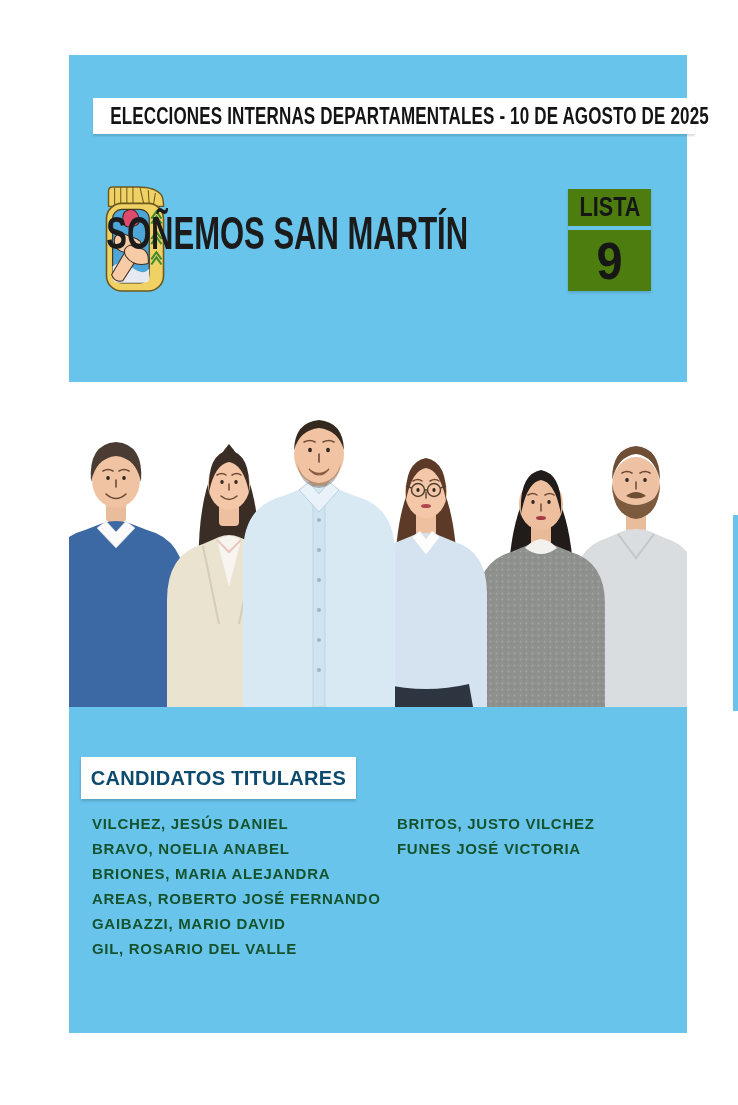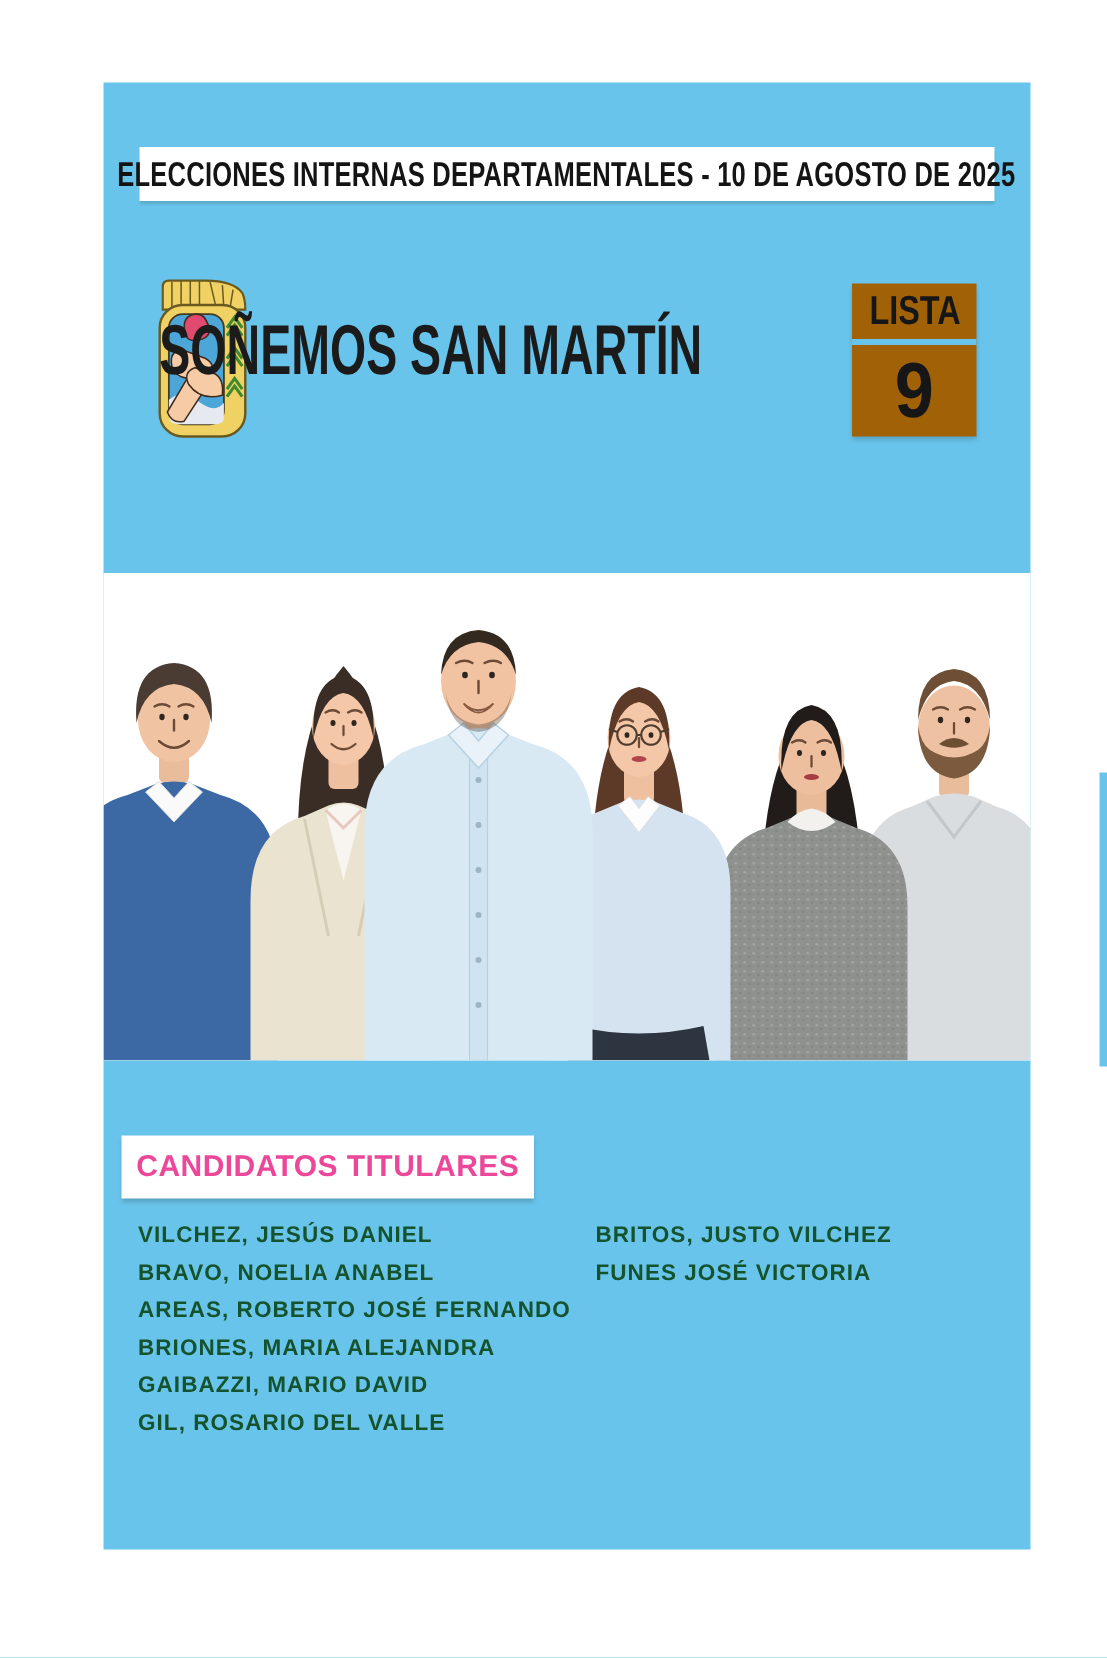--- a/index.html
+++ b/index.html
@@ -3,42 +3,42 @@
 <meta charset="utf-8">
 <style>
   html,body{margin:0;padding:0;}
   body{
     width:738px;height:1105px;position:relative;overflow:hidden;
     background:#ffffff;font-family:"Liberation Sans",sans-serif;
   }
   .card{position:absolute;left:69px;top:55px;width:618px;height:978px;background:#69c4eb;}
   
   .banner{position:absolute;left:24px;top:43px;width:570px;height:36px;background:#ffffff;
-    display:flex;align-items:center;justify-content:center;box-shadow:0 2px 2px rgba(0,0,0,.14);}
+    display:flex;align-items:center;justify-content:center;box-shadow:0 2px 2px rgba(0,0,0,.14);padding-left:32px;}
   .banner span{font-weight:bold;font-size:23px;color:#141414;white-space:nowrap;
     transform:scaleX(.74);transform-origin:center;letter-spacing:.2px;}
   
   .logo{position:absolute;left:33px;top:130px;width:66px;height:108px;}
   .title{position:absolute;left:92px;top:146px;width:400px;height:62px;
     display:flex;align-items:center;justify-content:flex-end;}
   .title span{font-weight:bold;font-size:47px;color:#1b1b1b;white-space:nowrap;
     transform:scaleX(.66);transform-origin:center;}
-  .lista{position:absolute;left:499px;top:134px;width:83px;height:102px;background:#a16207;
+  .lista{position:absolute;left:499px;top:134px;width:83px;height:102px;background:#4d7c0f;
     display:flex;flex-direction:column;box-shadow:0 2px 3px rgba(0,0,0,.15);}
   .lista-top{height:37px;display:flex;align-items:center;justify-content:center;
     border-bottom:4px solid #69c4eb;}
   .lista-top span{font-weight:bold;font-size:27px;color:#161616;transform:scaleX(.8);white-space:nowrap;}
   .lista-bottom{flex:1;display:flex;align-items:center;justify-content:center;}
   .lista-bottom span{font-weight:bold;font-size:52px;color:#161616;transform:scaleX(.9);}
   
   .photo{position:absolute;left:0;top:327px;width:618px;height:325px;background:#ffffff;overflow:hidden;}
   
   .col-head{position:absolute;top:702px;height:42px;background:#ffffff;
     display:flex;align-items:center;justify-content:center;box-shadow:0 2px 3px rgba(0,0,0,.18);}
-  .col-head span{font-weight:bold;font-size:20px;color:#ec4899;letter-spacing:.3px;white-space:nowrap;}
+  .col-head span{font-weight:bold;font-size:20px;color:#0c4a6e;letter-spacing:.3px;white-space:nowrap;}
   .col-head.left{left:12px;width:275px;}
   .col-head.right{left:314px;width:275px;}
   ul.names{position:absolute;top:756px;margin:0;padding:0;list-style:none;}
   ul.names.left{left:23px;}
   ul.names.right{left:328px;}
   ul.names li{height:25px;line-height:25px;font-weight:bold;font-size:15px;
     letter-spacing:.7px;color:#14532d;white-space:nowrap;}
   
   .edge-sliver{position:absolute;left:733px;top:515px;width:5px;height:196px;background:#69c4eb;}
   svg{display:block;}
@@ -231,22 +231,22 @@
     </svg>
   </div>
 
   <div class="col-head left">
     <span>CANDIDATOS TITULARES</span>
   </div>
 
   <ul class="names left">
     <li>VILCHEZ, JESÚS DANIEL</li>
     <li>BRAVO, NOELIA ANABEL</li>
+    <li>BRIONES, MARIA ALEJANDRA</li>
     <li>AREAS, ROBERTO JOSÉ FERNANDO</li>
-    <li>BRIONES, MARIA ALEJANDRA</li>
     <li>GAIBAZZI, MARIO DAVID</li>
     <li>GIL, ROSARIO DEL VALLE</li>
   </ul>
   <ul class="names right">
     <li>BRITOS, JUSTO VILCHEZ</li>
     <li>FUNES JOSÉ VICTORIA</li>
   </ul>
 
 </div>
 

